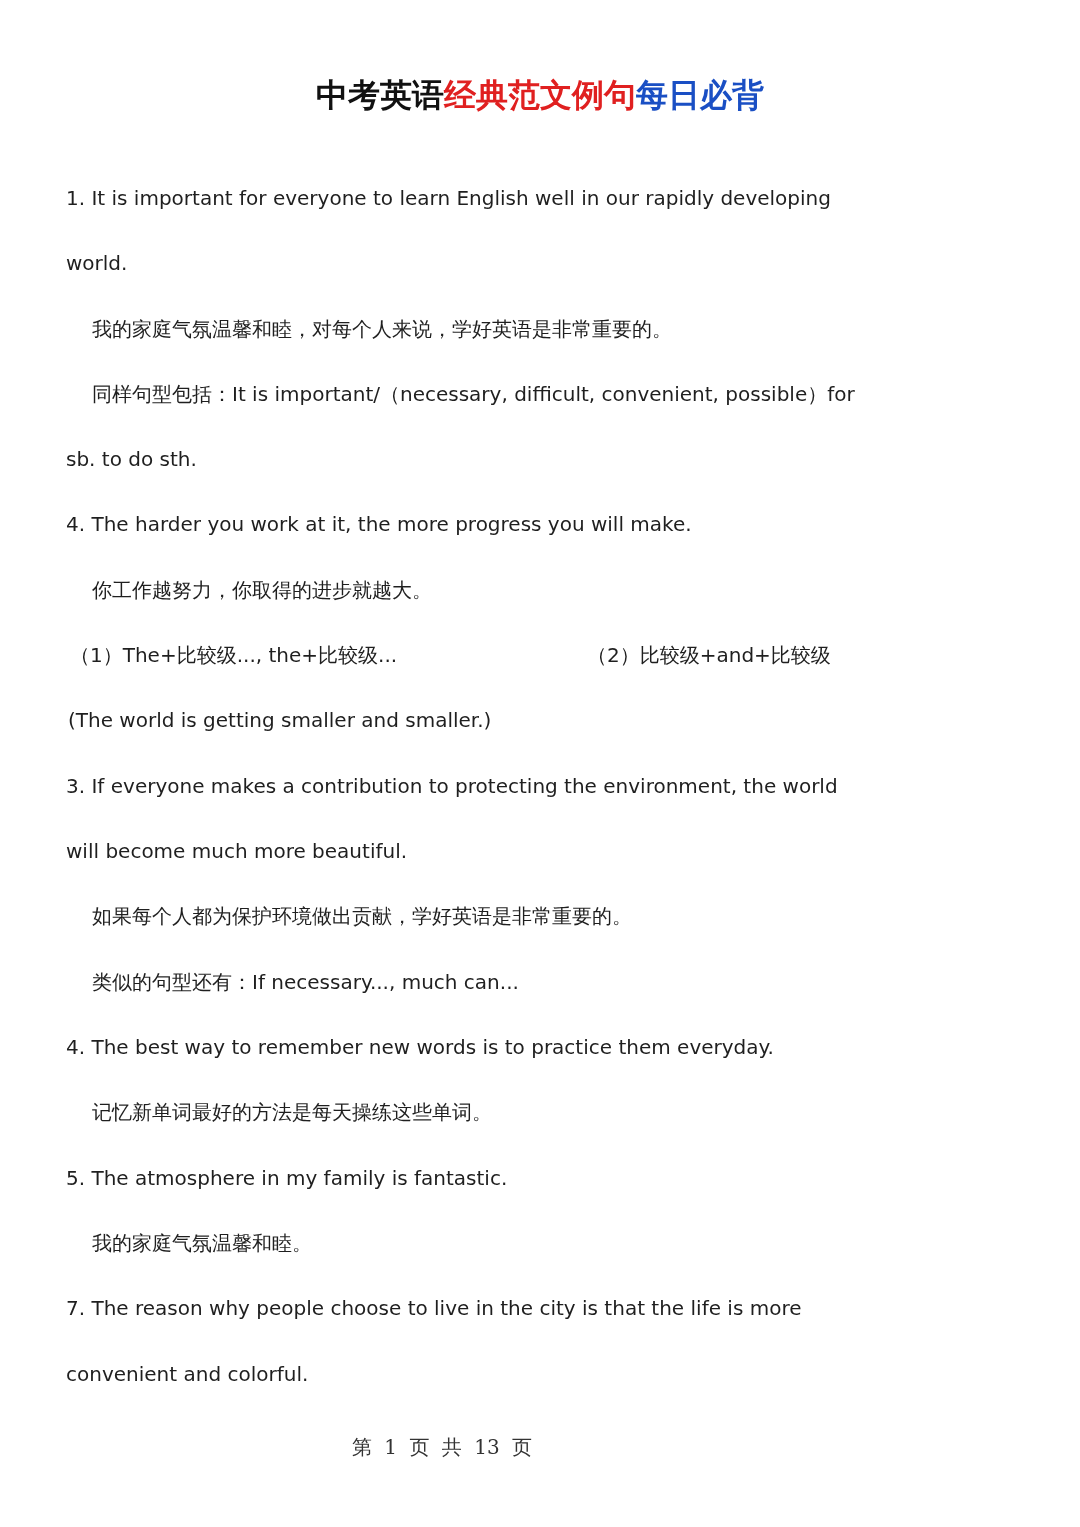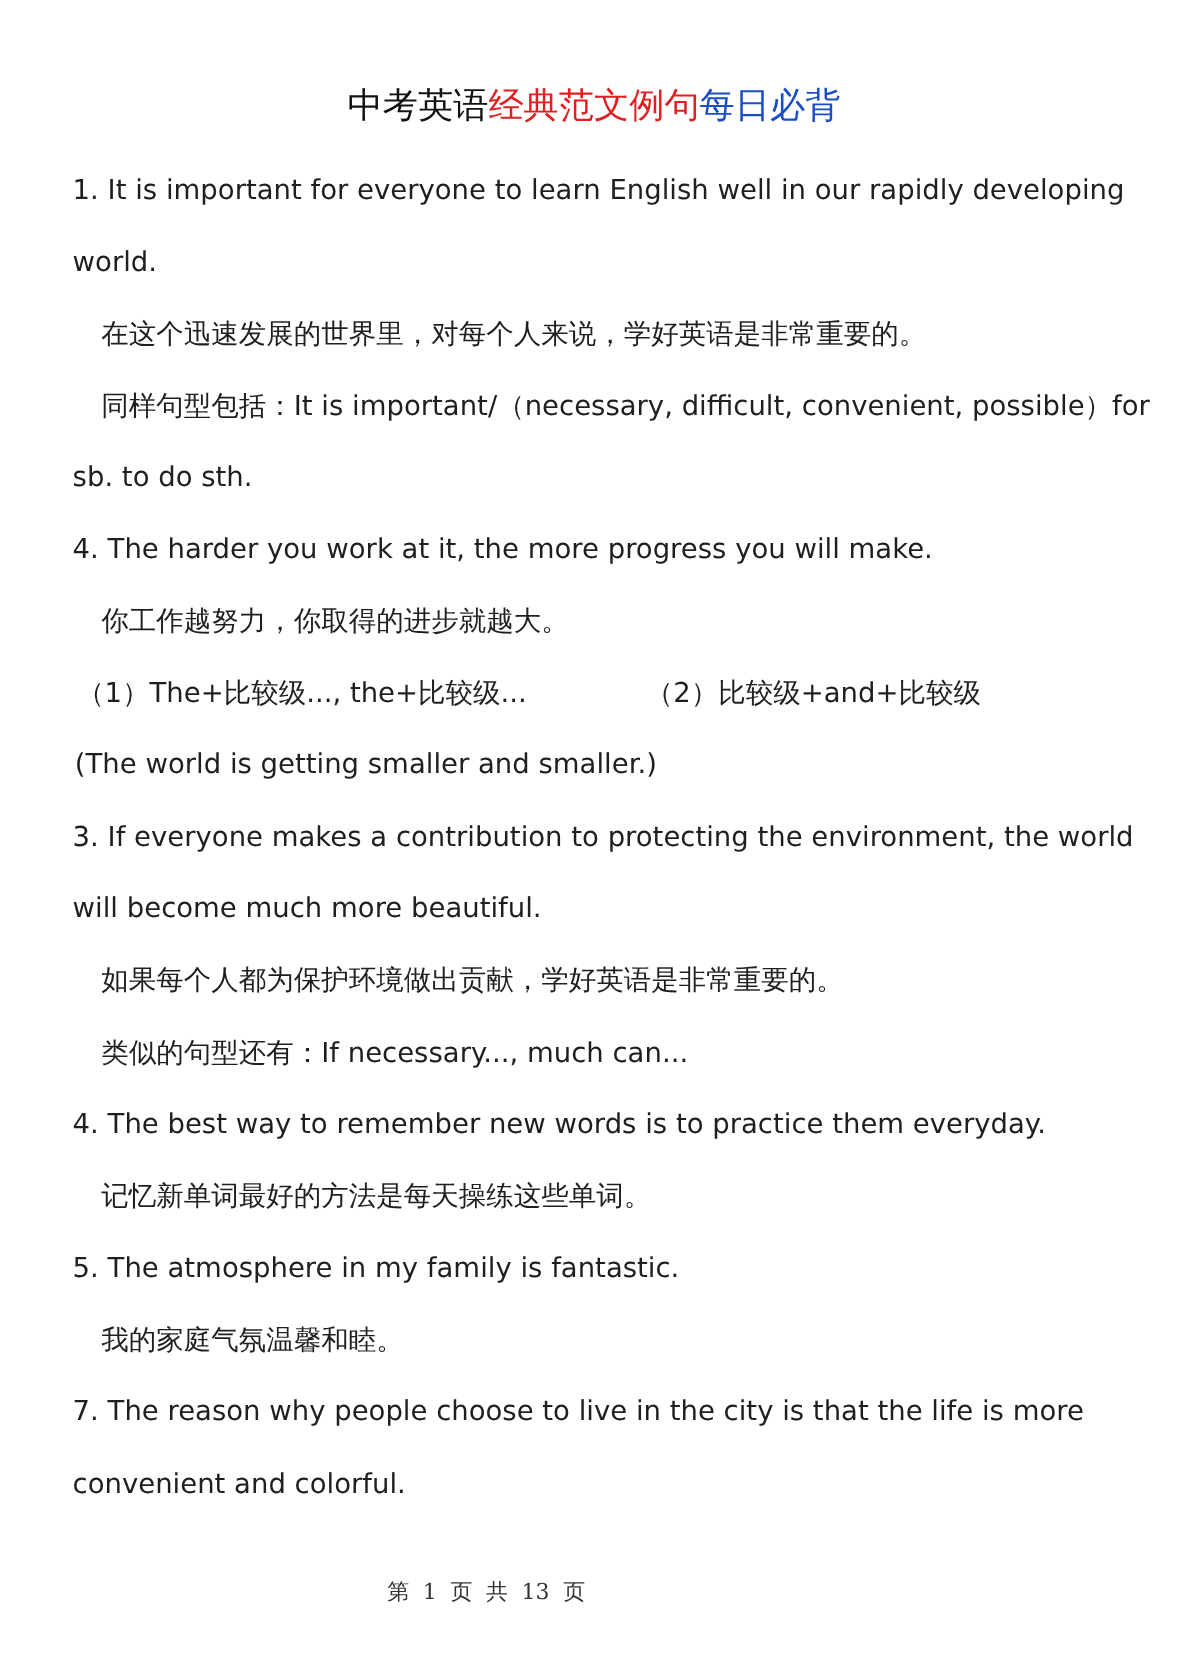--- a/index.html
+++ b/index.html
@@ -1,37 +1,37 @@
 <!DOCTYPE html>
 <html><head>
 <meta charset="utf-8">
 <style>
   html, body { margin: 0; padding: 0; background: #ffffff; }
   body { width: 1080px; height: 1527px; position: relative; overflow: hidden;
          font-family: "DejaVu Sans", "Liberation Sans", sans-serif; color: #1a1a1a; }
   .title { position: absolute; top: 74px; left: 0; width: 1080px; text-align: center;
-           font-size: 32px; font-weight: normal; letter-spacing: 0px; }
+           font-size: 32px; font-weight: bold; letter-spacing: 0px; }
   .t-black { color: #111111; }
   .t-red { color: #e02020; }
   .t-blue { color: #1a4fc4; }
-  .line { position: absolute; font-size: 25px; line-height: 34px; white-space: nowrap; color: #1f1f1f; }
+  .line { position: absolute; font-size: 20px; line-height: 34px; white-space: nowrap; color: #1f1f1f; margin-top: 25px; }
   .footer { position: absolute; top: 1434px; left: 0; width: 884px; text-align: center;
             font-family: "DejaVu Serif", "Liberation Serif", serif; font-size: 20px; color: #333333;
             word-spacing: 6px; }
 </style>
 </head>
 <body>
 
 <div class="title">
   <span class="t-black">中考英语</span><span class="t-red">经典范文例句</span><span class="t-blue">每日必背</span>
 </div>
 
 <div class="line" style="top:156px; left:66px;">1. It is important for everyone to learn English well in our rapidly developing</div>
 <div class="line" style="top:221px; left:66px;">world.</div>
-<div class="line" style="top:287px; left:92px;">在这个迅速发展的世界里，对每个人来说，学好英语是非常重要的。</div>
+<div class="line" style="top:287px; left:92px;">我的家庭气氛温馨和睦，对每个人来说，学好英语是非常重要的。</div>
 <div class="line" style="top:352px; left:92px;text-align:center;">同样句型包括：It is important/（necessary, difficult, convenient, possible）for</div>
 <div class="line" style="top:417px; left:66px;">sb. to do sth.</div>
 
 <div class="line" style="top:482px; left:66px;">4. The harder you work at it, the more progress you will make.</div>
 <div class="line" style="top:548px; left:92px;">你工作越努力，你取得的进步就越大。</div>
 <div class="line" style="top:613px; left:70px;">（1）The+比较级..., the+比较级...</div>
 <div class="line" style="top:613px; left:587px;">（2）比较级+and+比较级</div>
 <div class="line" style="top:678px; left:68px;">(The world is getting smaller and smaller.)</div>
 
 <div class="line" style="top:744px; left:66px;">3. If everyone makes a contribution to protecting the environment, the world</div>

